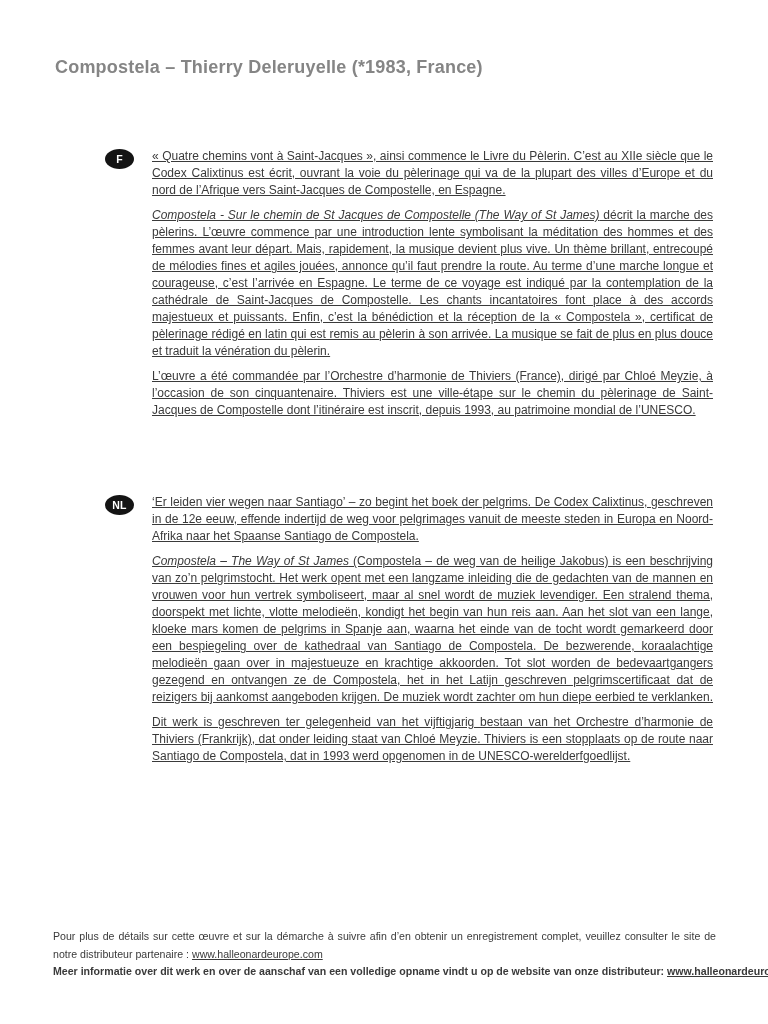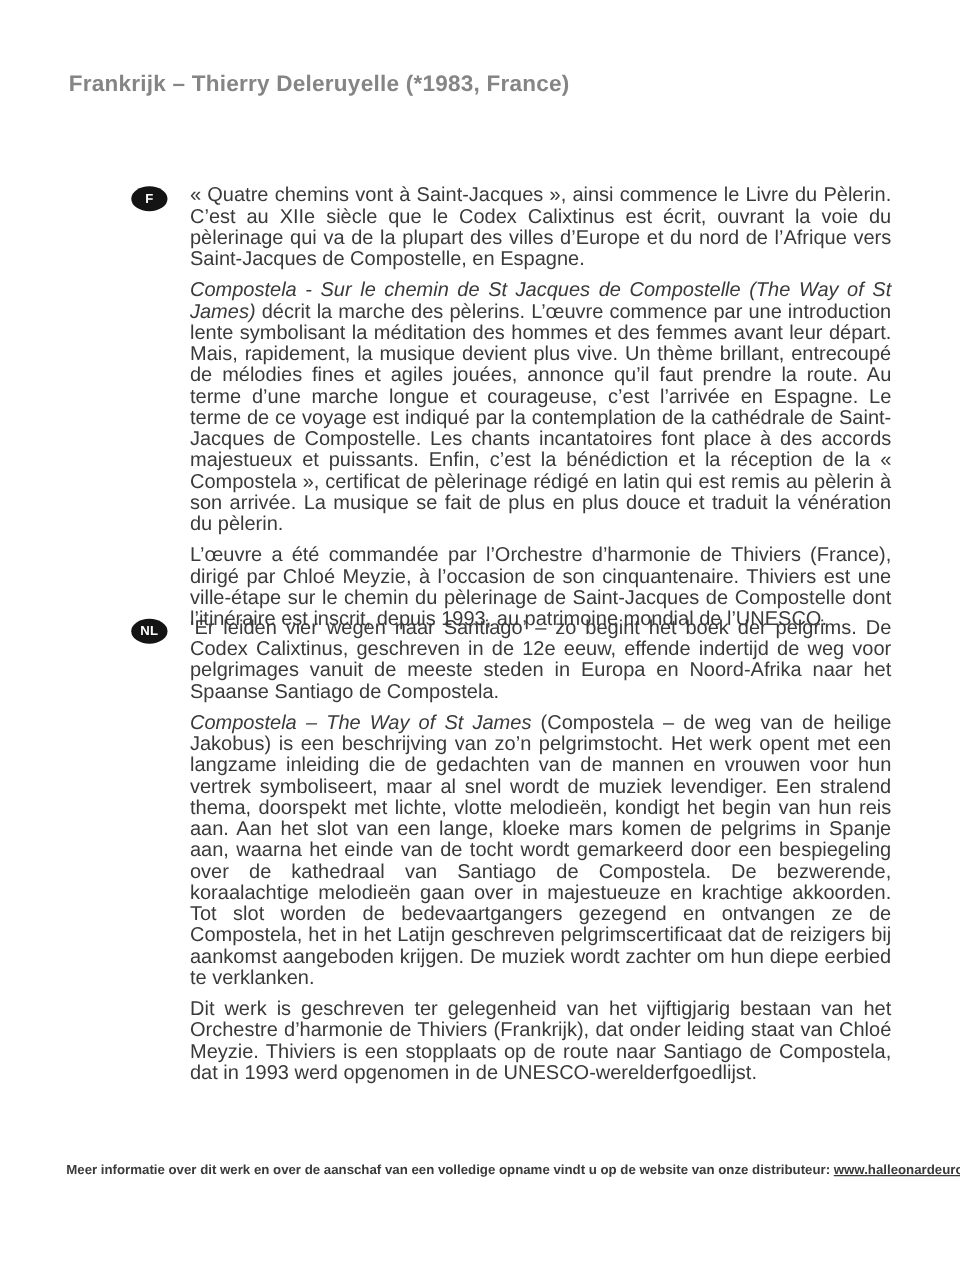--- a/index.html
+++ b/index.html
@@ -49,24 +49,25 @@
   }
   .badge-label {
     color: var(--badge-text, #ffffff);
     font-weight: bold;
     font-size: 10.5px;
     letter-spacing: 0.2px;
     line-height: 1;
   }
   .paras p.para {
     margin: 0 0 8px 0;
-    font-size: 16px;
+    font-size: 12px;
     line-height: 17px;
     text-align: justify;
     color: var(--body-color, #3a3a3a);
+    text-decoration: underline;
   }
   .paras p.para em { font-style: italic; }
   .footer {
     position: absolute;
     left: 53px;
     top: 928px;
     width: 663px;
   }
   .footer-line {
     margin: 0;
@@ -80,21 +81,21 @@
     color: var(--body-color, #3a3a3a);
     text-decoration: underline;
     cursor: pointer;
   }
 </style>
 </head>
 <body>
 
 <div class="page">
 
-  <h1 class="doc-title">Frankrijk – Thierry Deleruyelle (*1983, France)</h1>
+  <h1 class="doc-title">Compostela – Thierry Deleruyelle (*1983, France)</h1>
 
   <section class="lang-section section-french">
     <div class="badge">
       <span class="badge-label">F</span>
     </div>
     <div class="paras">
         <p class="para"><span>« Quatre chemins vont à Saint-Jacques », ainsi commence le Livre du Pèlerin. C’est au XIIe siècle que le Codex Calixtinus est écrit, ouvrant la voie du pèlerinage qui va de la plupart des villes d’Europe et du nord de l’Afrique vers Saint-Jacques de Compostelle, en Espagne.</span></p>
         <p class="para"><em>Compostela - Sur le chemin de St Jacques de Compostelle (The Way of St James)</em><span> décrit la marche des pèlerins. L’œuvre commence par une introduction lente symbolisant la méditation des hommes et des femmes avant leur départ. Mais, rapidement, la musique devient plus vive. Un thème brillant, entrecoupé de mélodies fines et agiles jouées, annonce qu’il faut prendre la route. Au terme d’une marche longue et courageuse, c’est l’arrivée en Espagne. Le terme de ce voyage est indiqué par la contemplation de la cathédrale de Saint-Jacques de Compostelle. Les chants incantatoires font place à des accords majestueux et puissants. Enfin, c’est la bénédiction et la réception de la « Compostela », certificat de pèlerinage rédigé en latin qui est remis au pèlerin à son arrivée. La musique se fait de plus en plus douce et traduit la vénération du pèlerin.</span></p>
         <p class="para"><span>L’œuvre a été commandée par l’Orchestre d’harmonie de Thiviers (France), dirigé par Chloé Meyzie, à l’occasion de son cinquantenaire. Thiviers est une ville-étape sur le chemin du pèlerinage de Saint-Jacques de Compostelle dont l’itinéraire est inscrit, depuis 1993, au patrimoine mondial de l’UNESCO.</span></p>
       </div>
@@ -105,16 +106,17 @@
       <span class="badge-label">NL</span>
     </div>
     <div class="paras">
         <p class="para"><span>‘Er leiden vier wegen naar Santiago’ – zo begint het boek der pelgrims. De Codex Calixtinus, geschreven in de 12e eeuw, effende indertijd de weg voor pelgrimages vanuit de meeste steden in Europa en Noord-Afrika naar het Spaanse Santiago de Compostela.</span></p>
         <p class="para"><em>Compostela – The Way of St James</em><span> (Compostela – de weg van de heilige Jakobus) is een beschrijving van zo’n pelgrimstocht. Het werk opent met een langzame inleiding die de gedachten van de mannen en vrouwen voor hun vertrek symboliseert, maar al snel wordt de muziek levendiger. Een stralend thema, doorspekt met lichte, vlotte melodieën, kondigt het begin van hun reis aan. Aan het slot van een lange, kloeke mars komen de pelgrims in Spanje aan, waarna het einde van de tocht wordt gemarkeerd door een bespiegeling over de kathedraal van Santiago de Compostela. De bezwerende, koraalachtige melodieën gaan over in majestueuze en krachtige akkoorden. Tot slot worden de bedevaartgangers gezegend en ontvangen ze de Compostela, het in het Latijn geschreven pelgrimscertificaat dat de reizigers bij aankomst aangeboden krijgen. De muziek wordt zachter om hun diepe eerbied te verklanken.</span></p>
         <p class="para"><span>Dit werk is geschreven ter gelegenheid van het vijftigjarig bestaan van het Orchestre d’harmonie de Thiviers (Frankrijk), dat onder leiding staat van Chloé Meyzie. Thiviers is een stopplaats op de route naar Santiago de Compostela, dat in 1993 werd opgenomen in de UNESCO-werelderfgoedlijst.</span></p>
       </div>
   </section>
 
   <div class="footer">
+    <p class="footer-line"><span>Pour plus de détails sur cette œuvre et sur la démarche à suivre afin d’en obtenir un enregistrement complet, veuillez consulter le site de notre distributeur partenaire : </span><a class="link">www.halleonardeurope.com</a></p>
     <p class="footer-line nowrap"><span>Meer informatie over dit werk en over de aanschaf van een volledige opname vindt u op de website van onze distributeur: </span><a class="link">www.halleonardeurope.com</a></p>
   </div>
 
 </div>
 
 </body></html>

